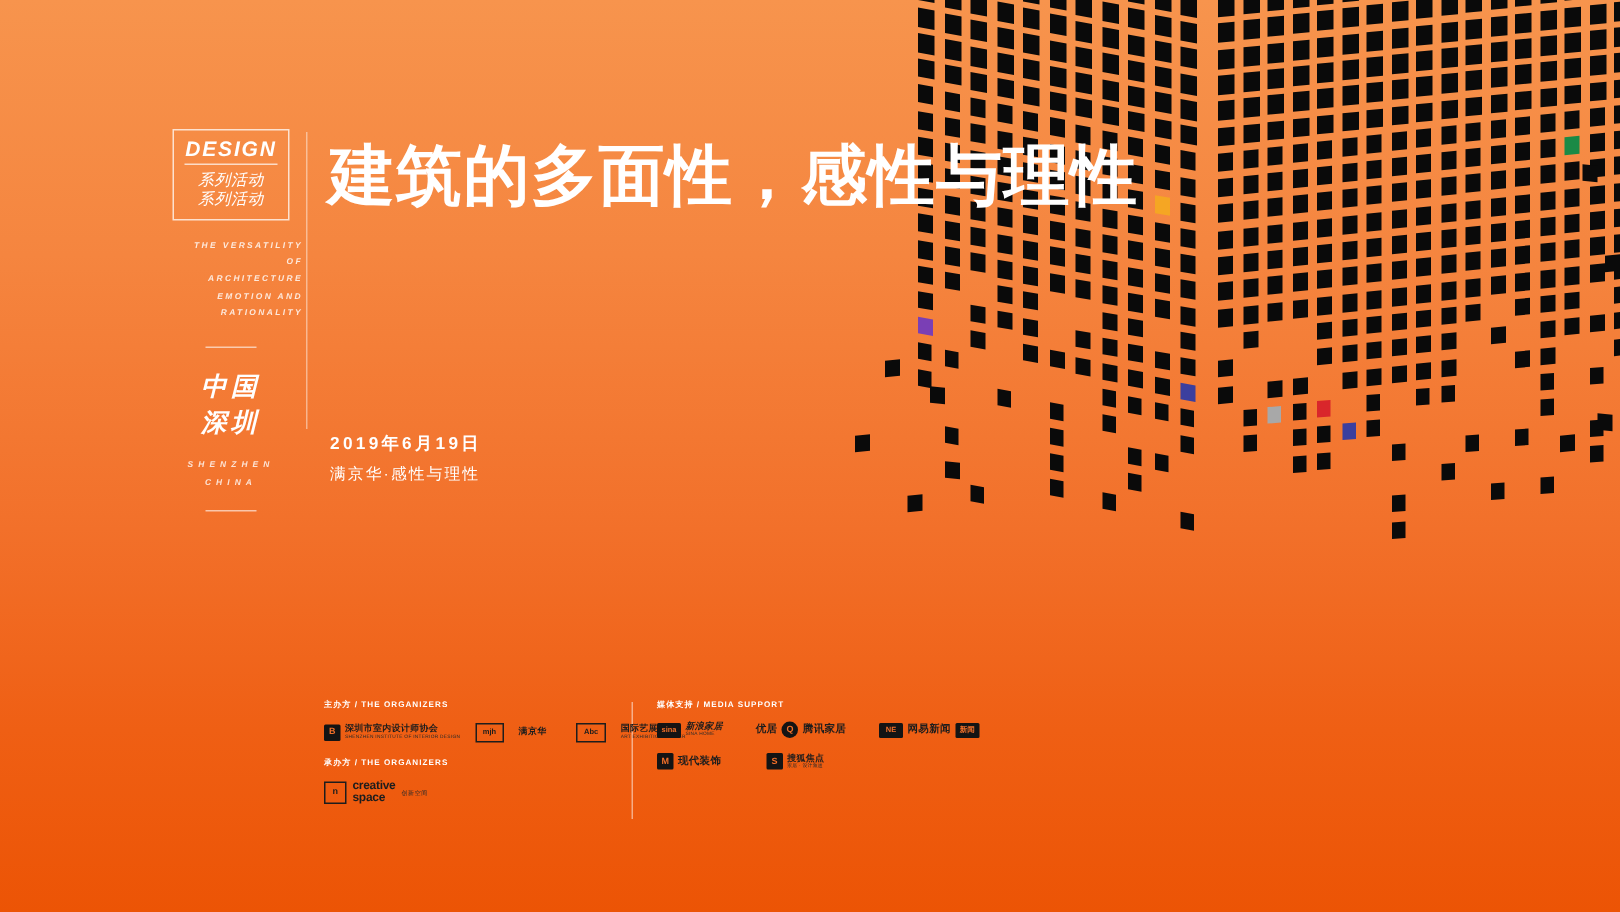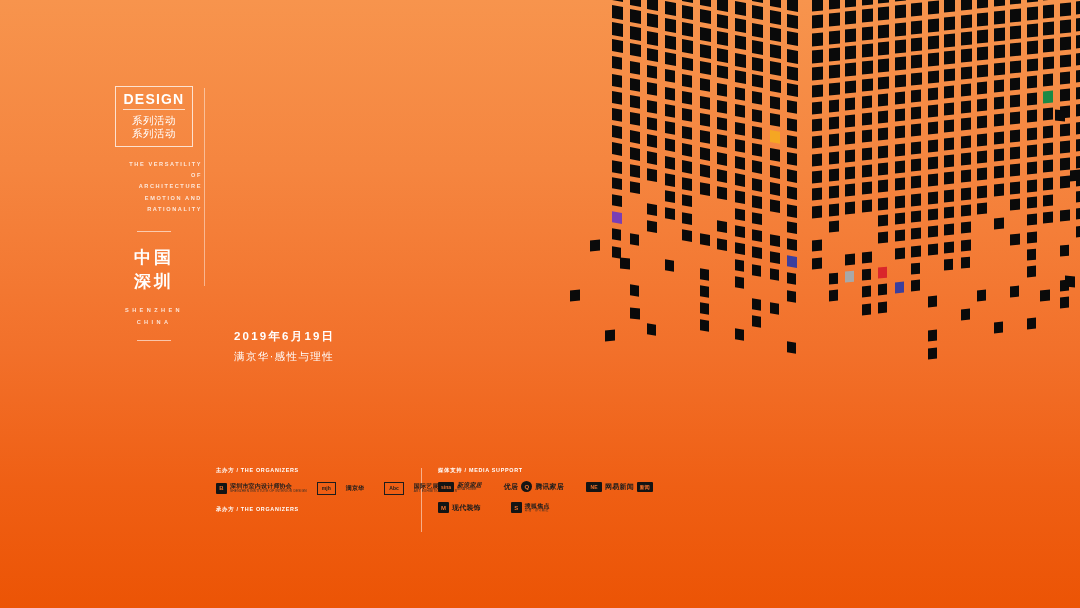--- a/index.html
+++ b/index.html
@@ -11,21 +11,21 @@
   #poster{
     position:relative;width:1080px;height:608px;overflow:hidden;
     background:linear-gradient(180deg,#f7944d 0%,#f5853f 28%,#f2702a 58%,#ef5f14 80%,#ec5405 100%);
   }
 
   
   #building{position:absolute;left:600px;top:-10px;width:500px;height:420px;}
   .win{position:absolute;background:#0a0a0a;}
 
   
-  #badge-col{position:absolute;left:104px;top:86px;width:100px;text-align:center;color:#ffe7d2;}
+  #badge-col{position:absolute;left:104px;top:86px;width:100px;text-align:center;color:#ffe7d2;font-style:italic;}
   #logo-box{
     width:78px;margin:0 auto;border:1px solid rgba(255,255,255,.75);
     padding:5px 3px 6px;box-sizing:border-box;
   }
   #logo-design{
     font-size:14px;font-weight:700;letter-spacing:1.2px;color:#ffffff;
     line-height:1.05;padding-bottom:2px;border-bottom:1px solid rgba(255,255,255,.7);
     margin:0 4px 4px;
   }
   .logo-cn{font-size:10.5px;line-height:1.25;color:#ffffff;letter-spacing:.5px;}
@@ -47,21 +47,21 @@
     line-height:1.2;margin:0 0 9px;
   }
   #title-cn{
     font-size:44px;font-weight:700;color:#ffffff;letter-spacing:1px;
     line-height:1.18;margin:0 0 8px;white-space:nowrap;
   }
   #title-en{
     font-size:19.5px;font-weight:700;color:#1b1b1b;letter-spacing:.9px;
     line-height:1.32;margin:0;max-width:545px;
   }
-  #meta{position:absolute;left:234px;top:287px;color:#ffffff;margin-top:40px;}
+  #meta{position:absolute;left:220px;top:287px;color:#ffffff;}
   #meta-date{font-size:11.5px;font-weight:700;letter-spacing:2.2px;line-height:1.6;}
   #meta-venue{font-size:10.5px;letter-spacing:1.4px;line-height:1.8;margin-top:2px;}
 
   
   #footer{position:absolute;left:216px;top:466px;width:700px;display:flex;align-items:flex-start;}
   .foot-col{position:relative;}
   #col-org{width:205px;}
   #foot-divider{width:1px;align-self:stretch;background:rgba(255,255,255,.5);margin:2px 16px 0 0;min-height:64px;}
   #col-media{flex:1;}
   .foot-label{
@@ -576,20 +576,21 @@
     </div>
     <div id="city-en">
       <div>SHENZHEN</div>
       <div>CHINA</div>
     </div>
     <div id="rule-2"></div>
   </div>
   <div id="vline"></div>
 
   <div id="head">
+    <h1 id="title-cn">建筑的多面性，感性与理性</h1>
   </div>
 
   <div id="meta">
     <div id="meta-date">2019年6月19日</div>
     <div id="meta-venue">满京华·感性与理性</div>
   </div>
 
   <div id="footer">
 
     <div class="foot-col" id="col-org">
@@ -607,20 +608,30 @@
         <span class="mark-txt">满京华</span>
         <span class="vsep"></span>
         <span class="outline">Abc</span>
         <span>
           <span class="mark-txt" style="display:block">国际艺展中心</span>
           <span class="mark-sub" style="display:block">ART EXHIBITION CENTER</span>
         </span>
       </div>
 
       <div class="foot-label">承办方 / THE ORGANIZERS</div>
+      <div class="logo-row">
+        <div class="creative-mark">
+          <span class="cs-box">n</span>
+          <span>
+            <span class="cs-txt" style="display:block">creative</span>
+            <span class="cs-txt" style="display:block">space</span>
+          </span>
+          <span class="cs-sub">创新空间</span>
+        </div>
+      </div>
     </div>
 
     <div id="foot-divider"></div>
 
     <div class="foot-col" id="col-media">
       <div class="foot-label">媒体支持 / MEDIA SUPPORT</div>
 
       <div class="logo-row" style="gap:22px">
         <div class="mark">
           <span class="glyph glyph-wide">sina</span>

